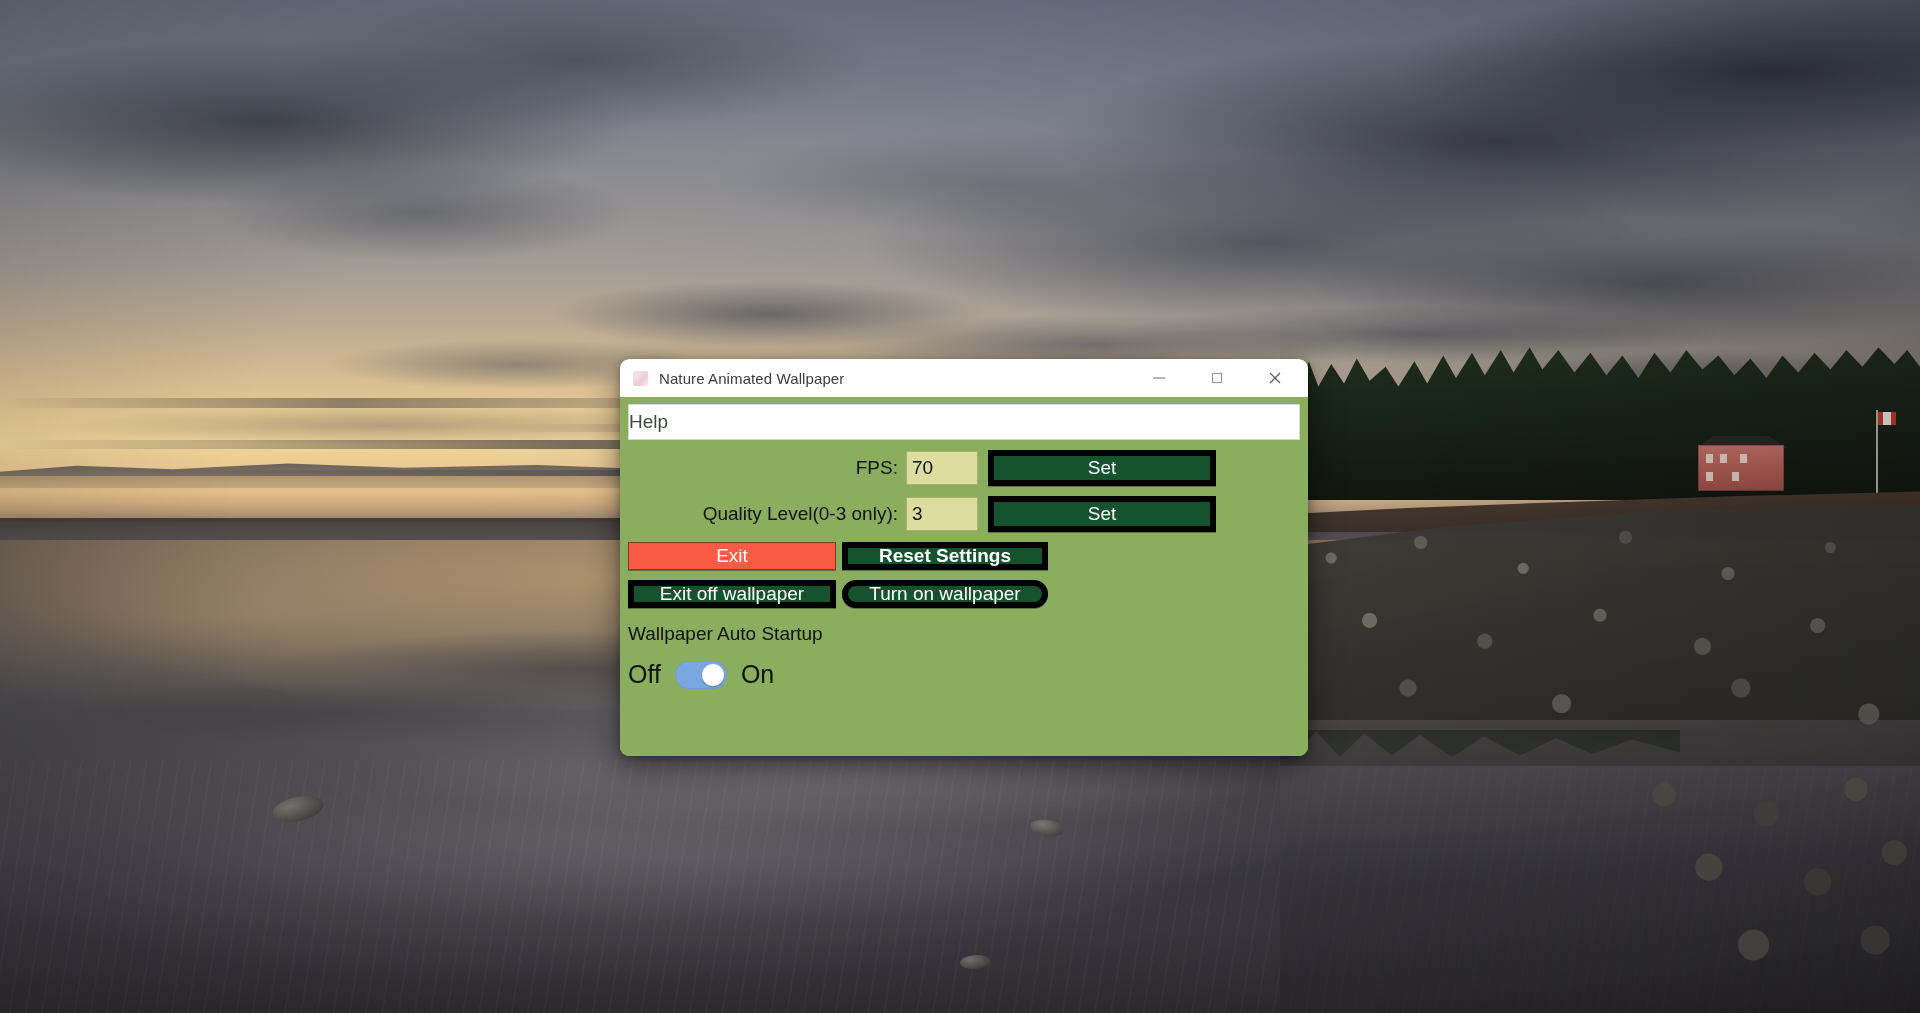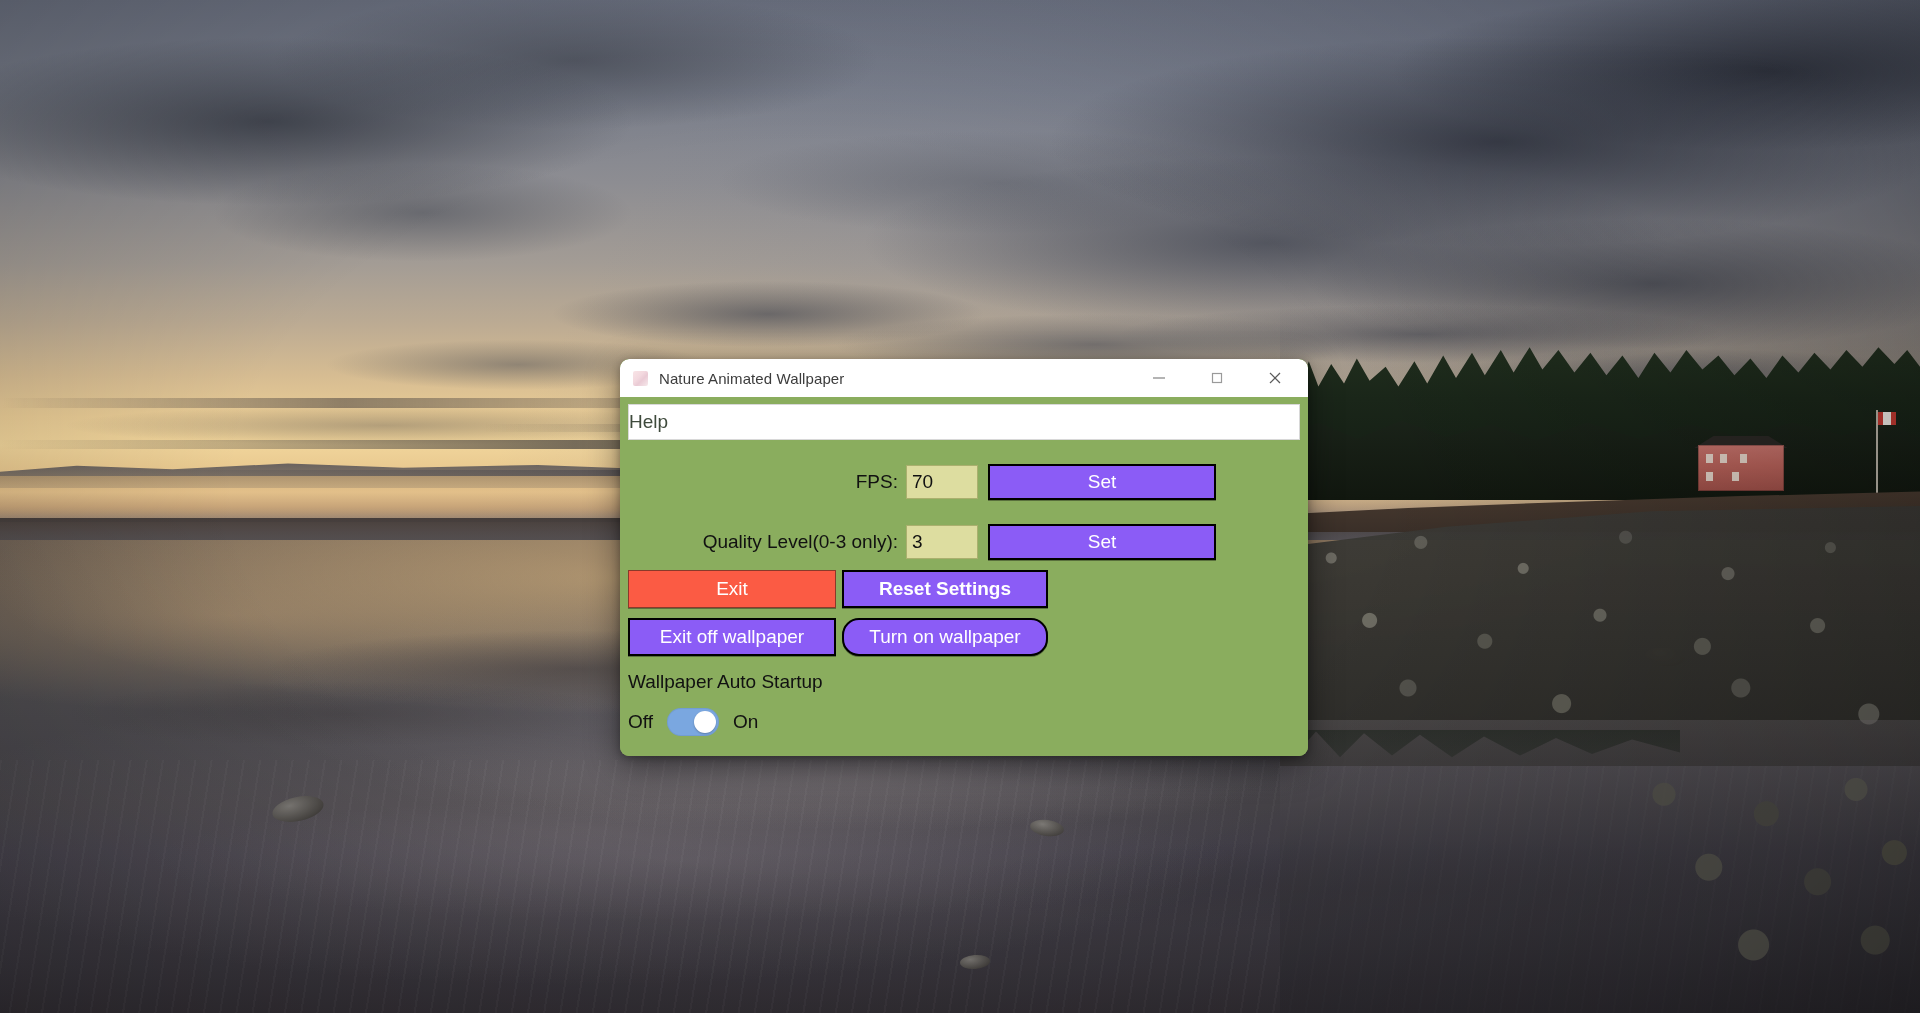--- a/index.html
+++ b/index.html
@@ -311,69 +311,69 @@
   .help-bar {
     height:36px;
     background:#ffffff;
     border:1px solid #d8d8d8;
     display:flex; align-items:center;
     font-size:19px; color:#3e4a3c;
   }
 
   .row {
     display:flex; align-items:center;
-    margin-top:24px;
+    margin-top:10px;
   }
   .row-label {
     font-size:19px; color:#111;
     text-align:right;
     margin-right:8px;
   }
   .num-input {
     width:72px; height:34px;
     background:#ddddA0;
     border:1px solid #aab06e;
     font-size:19px; color:#111;
     padding-left:5px;
     font-family:"Liberation Sans", sans-serif;
     outline:none;
   }
   .btn {
-    border:2px solid #000000;
+    border:6px solid #000000;
     font-size:19px;
     font-family:"Liberation Sans", sans-serif;
     cursor:pointer;
     display:flex; align-items:center; justify-content:center;
     color:#ffffff;
-    background:#8b5cf6;
+    background:#14532d;
     box-shadow:0 1px 0 rgba(0,0,0,.35);
   }
   .btn-set { width:228px; height:36px; margin-left:10px; }
-  .btn-wide { height:38px; }
+  .btn-wide { height:28px; }
   .btn-exit {
     background:#fb5b44;
     border:1px solid #8a3a2a;
     color:#ffffff;
   }
   .btn-row { display:flex; margin-top:10px; }
   .btn-exit-w  { width:208px; }
   .btn-reset-w { width:206px; margin-left:6px;font-weight:bold; }
   .btn-off-w   { width:208px; }
   .btn-on-w    { width:206px; margin-left:6px;border-radius:17px; }
 
   .section-label {
     margin-top:15px;
     font-size:19px; color:#111;
   }
   .toggle-row {
     display:flex; align-items:center;
     margin-top:15px;
     gap:14px;
   }
-  .toggle-text { font-size:19px; color:#111; }
+  .toggle-text { font-size:25px; color:#111; }
   .switch {
     width:52px; height:28px;
     border-radius:14px;
     background:#7aa7e0;
     position:relative;
     cursor:pointer;
     box-shadow:inset 0 0 0 1px rgba(0,0,0,.06);
   }
   .switch .knob {
     position:absolute;

